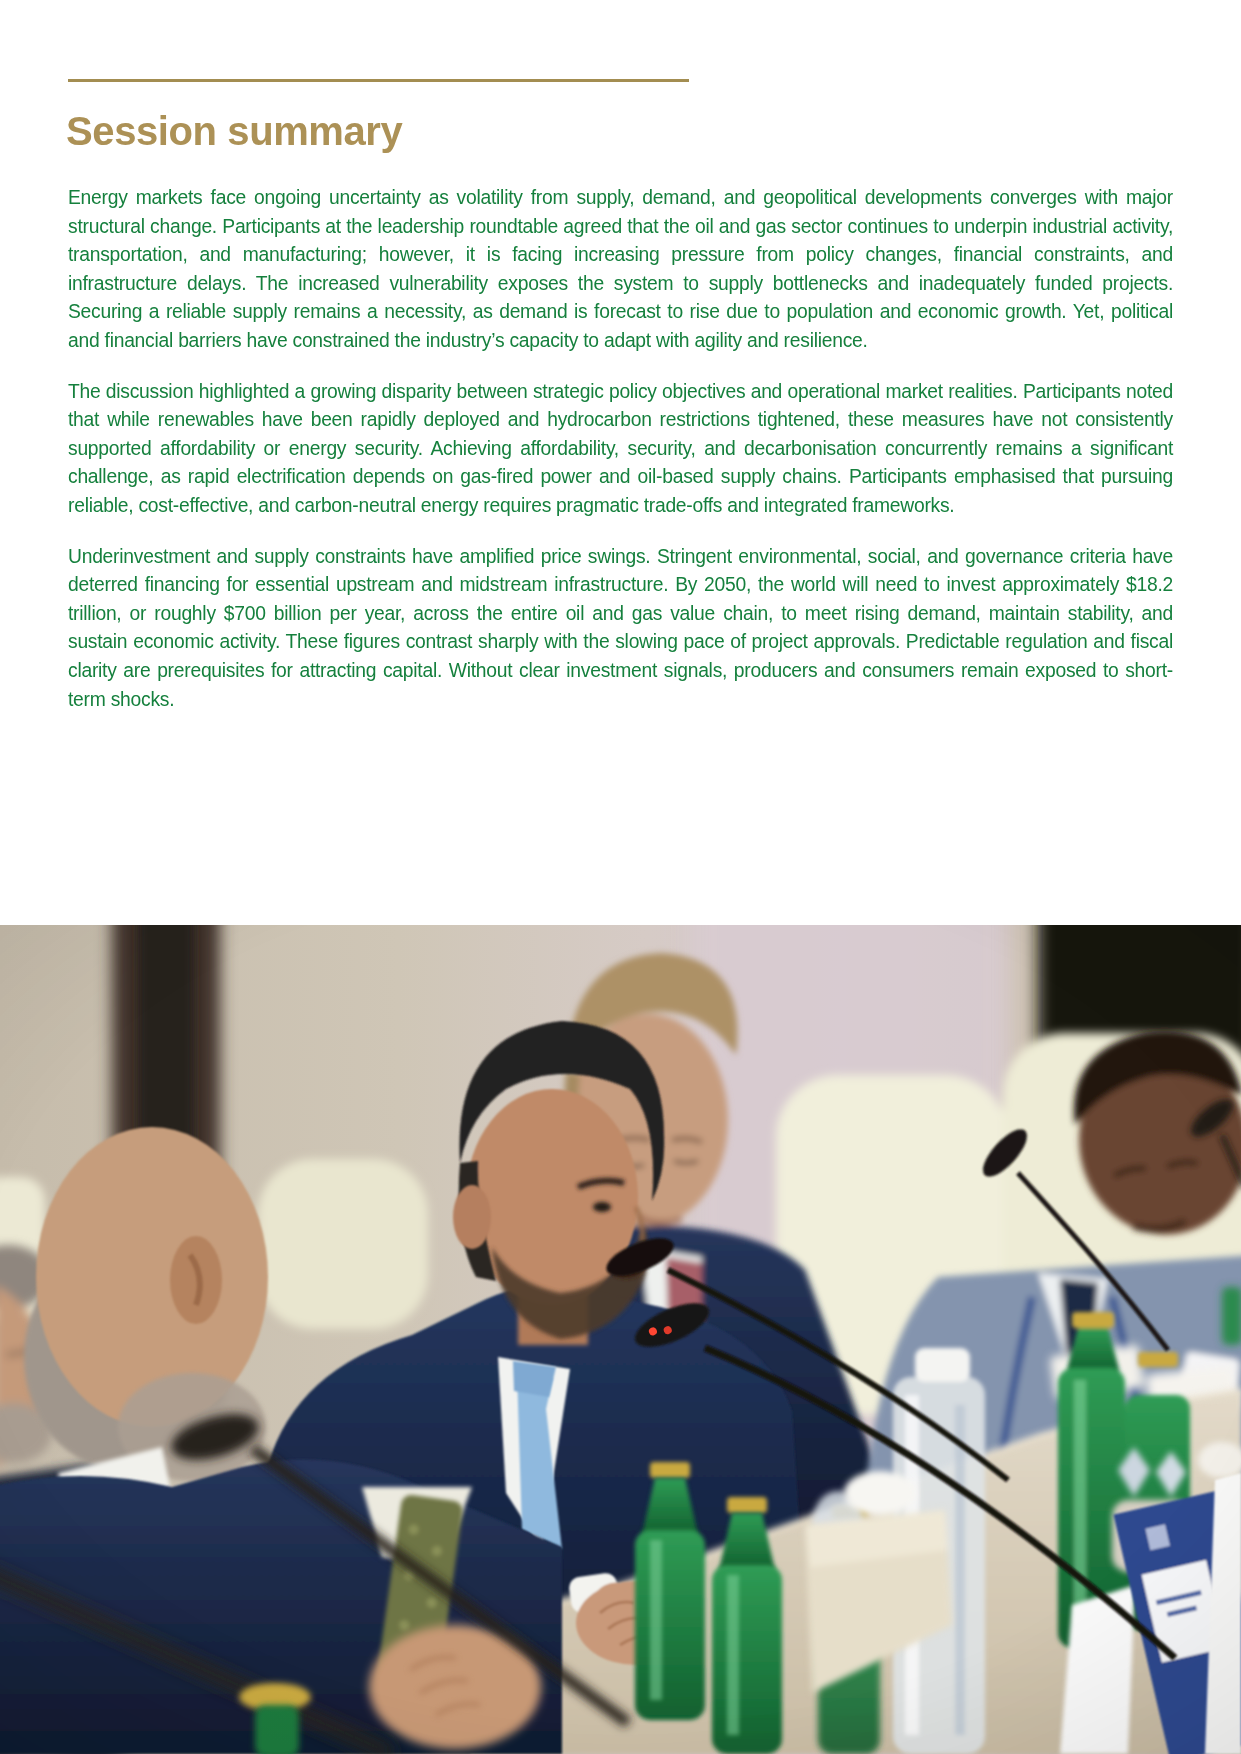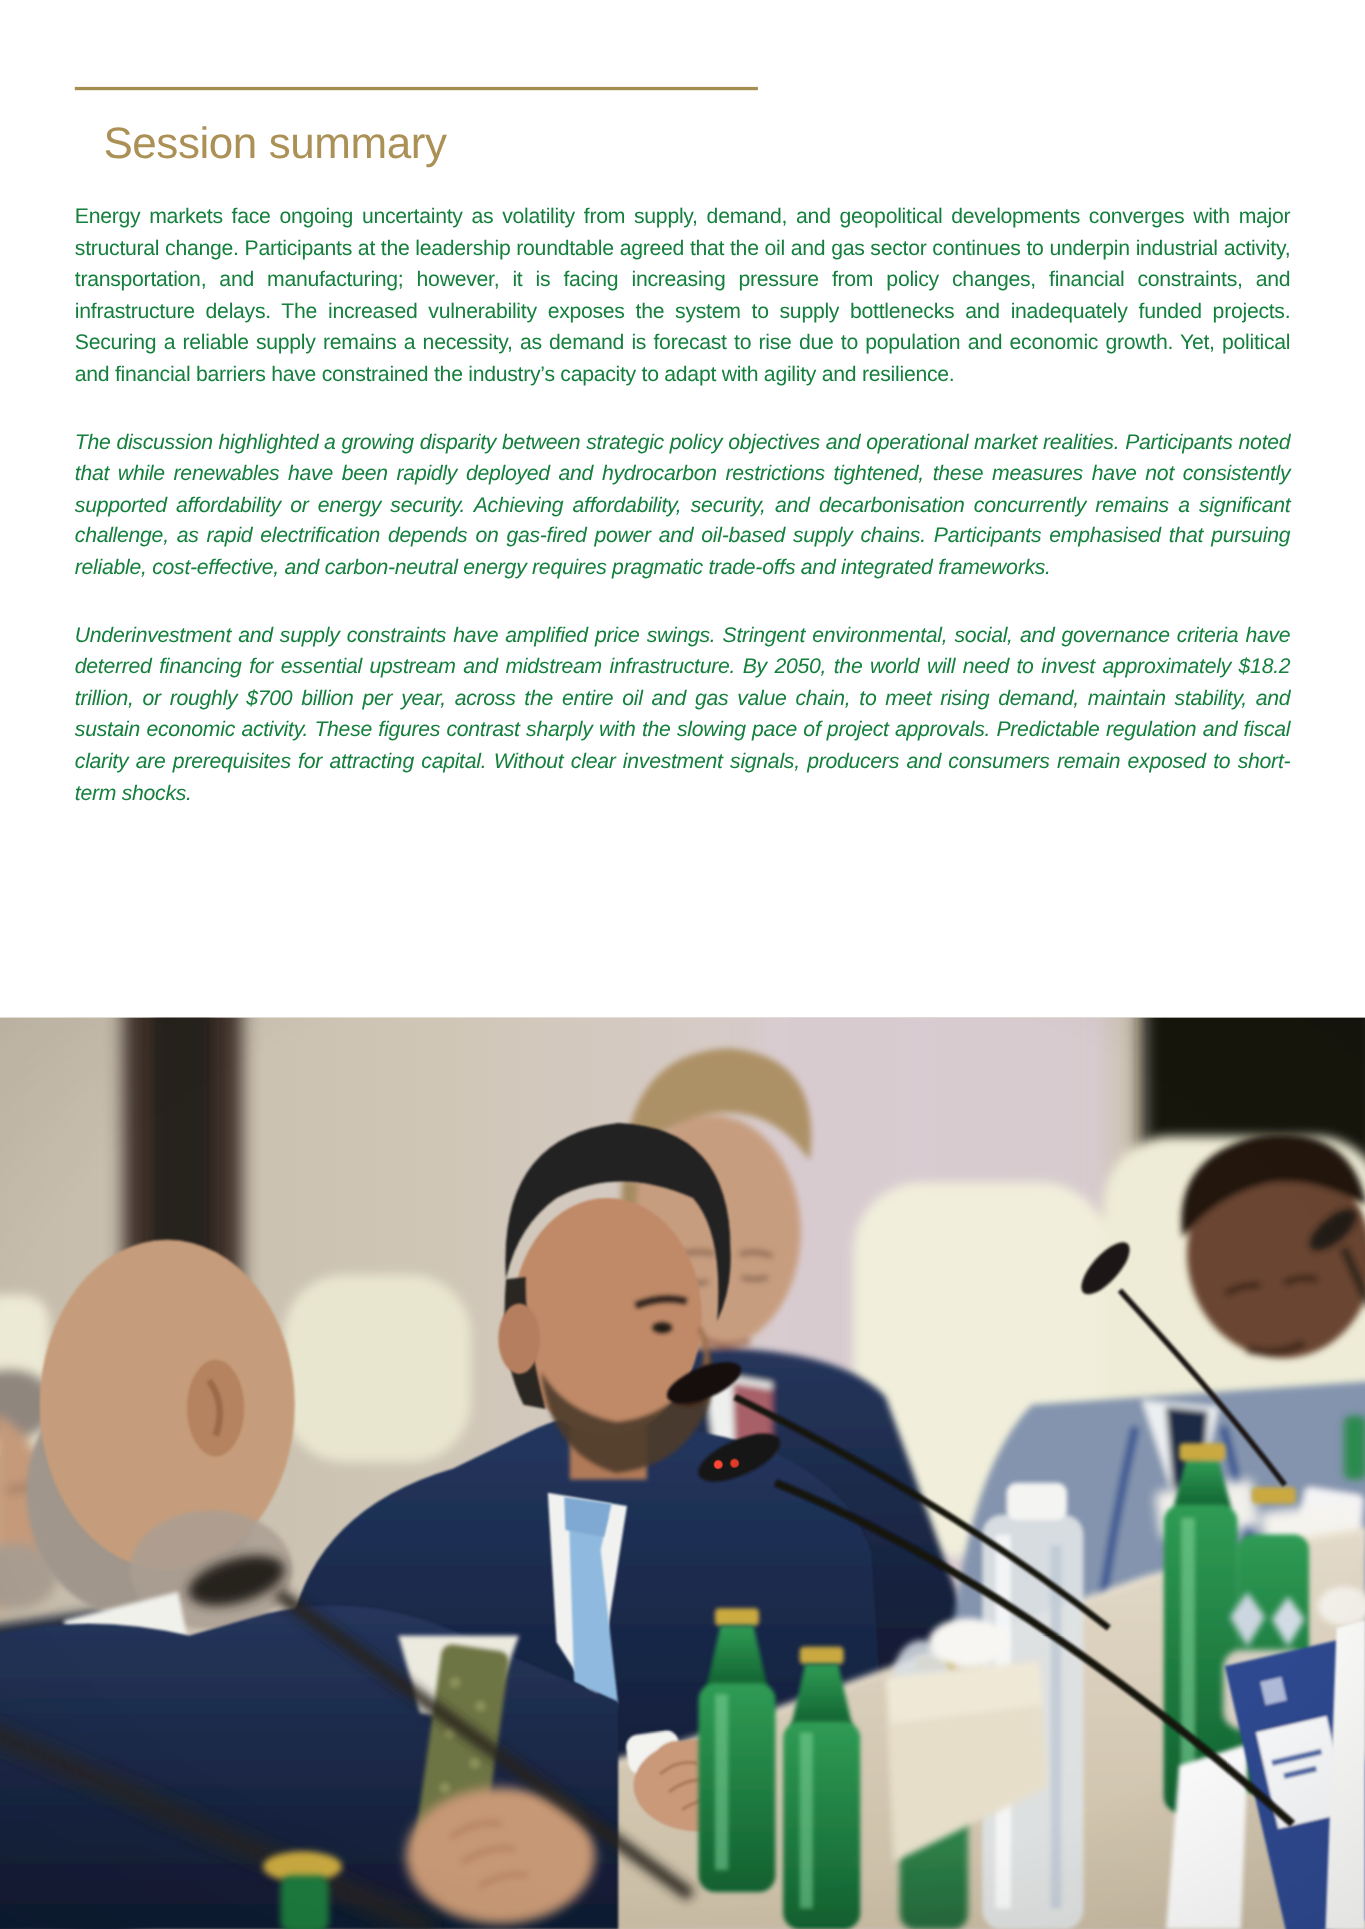--- a/index.html
+++ b/index.html
@@ -7,30 +7,29 @@
   .page {
     position:relative; width:1241px; height:1754px; background:#ffffff;
     font-family:"Liberation Sans", sans-serif; overflow:hidden;
   }
   .top-rule {
     position:absolute; left:68px; top:79px; width:621px; height:3px;
     background:#a38d51;
   }
   .page-title {
     position:absolute; left:66px; top:106px; width:800px;
-    font-size:40px; line-height:50px; font-weight:400; letter-spacing:-0.4px;
+    font-size:40px; line-height:50px; font-weight:700; letter-spacing:-0.4px;
     color:#ac9156;
-    margin-left:28px;
   }
   .body-copy {
     position:absolute; left:68px; top:184px; width:1105px;
     color:#15803d; font-size:19.3px; line-height:28.6px; letter-spacing:-0.25px;
     text-align:justify;
   }
-  .body-copy p + p { margin-top:33px;font-style:italic; }
+  .body-copy p + p { margin-top:22px; }
   .photo-figure {
     position:absolute; left:0; top:925px; width:1241px; height:829px;
     overflow:hidden; background:#cbc2b2;
   }
   .photo-figure svg { display:block; width:1241px; height:829px; }
 </style>
 </head>
 <body>
 
 <div class="page">

